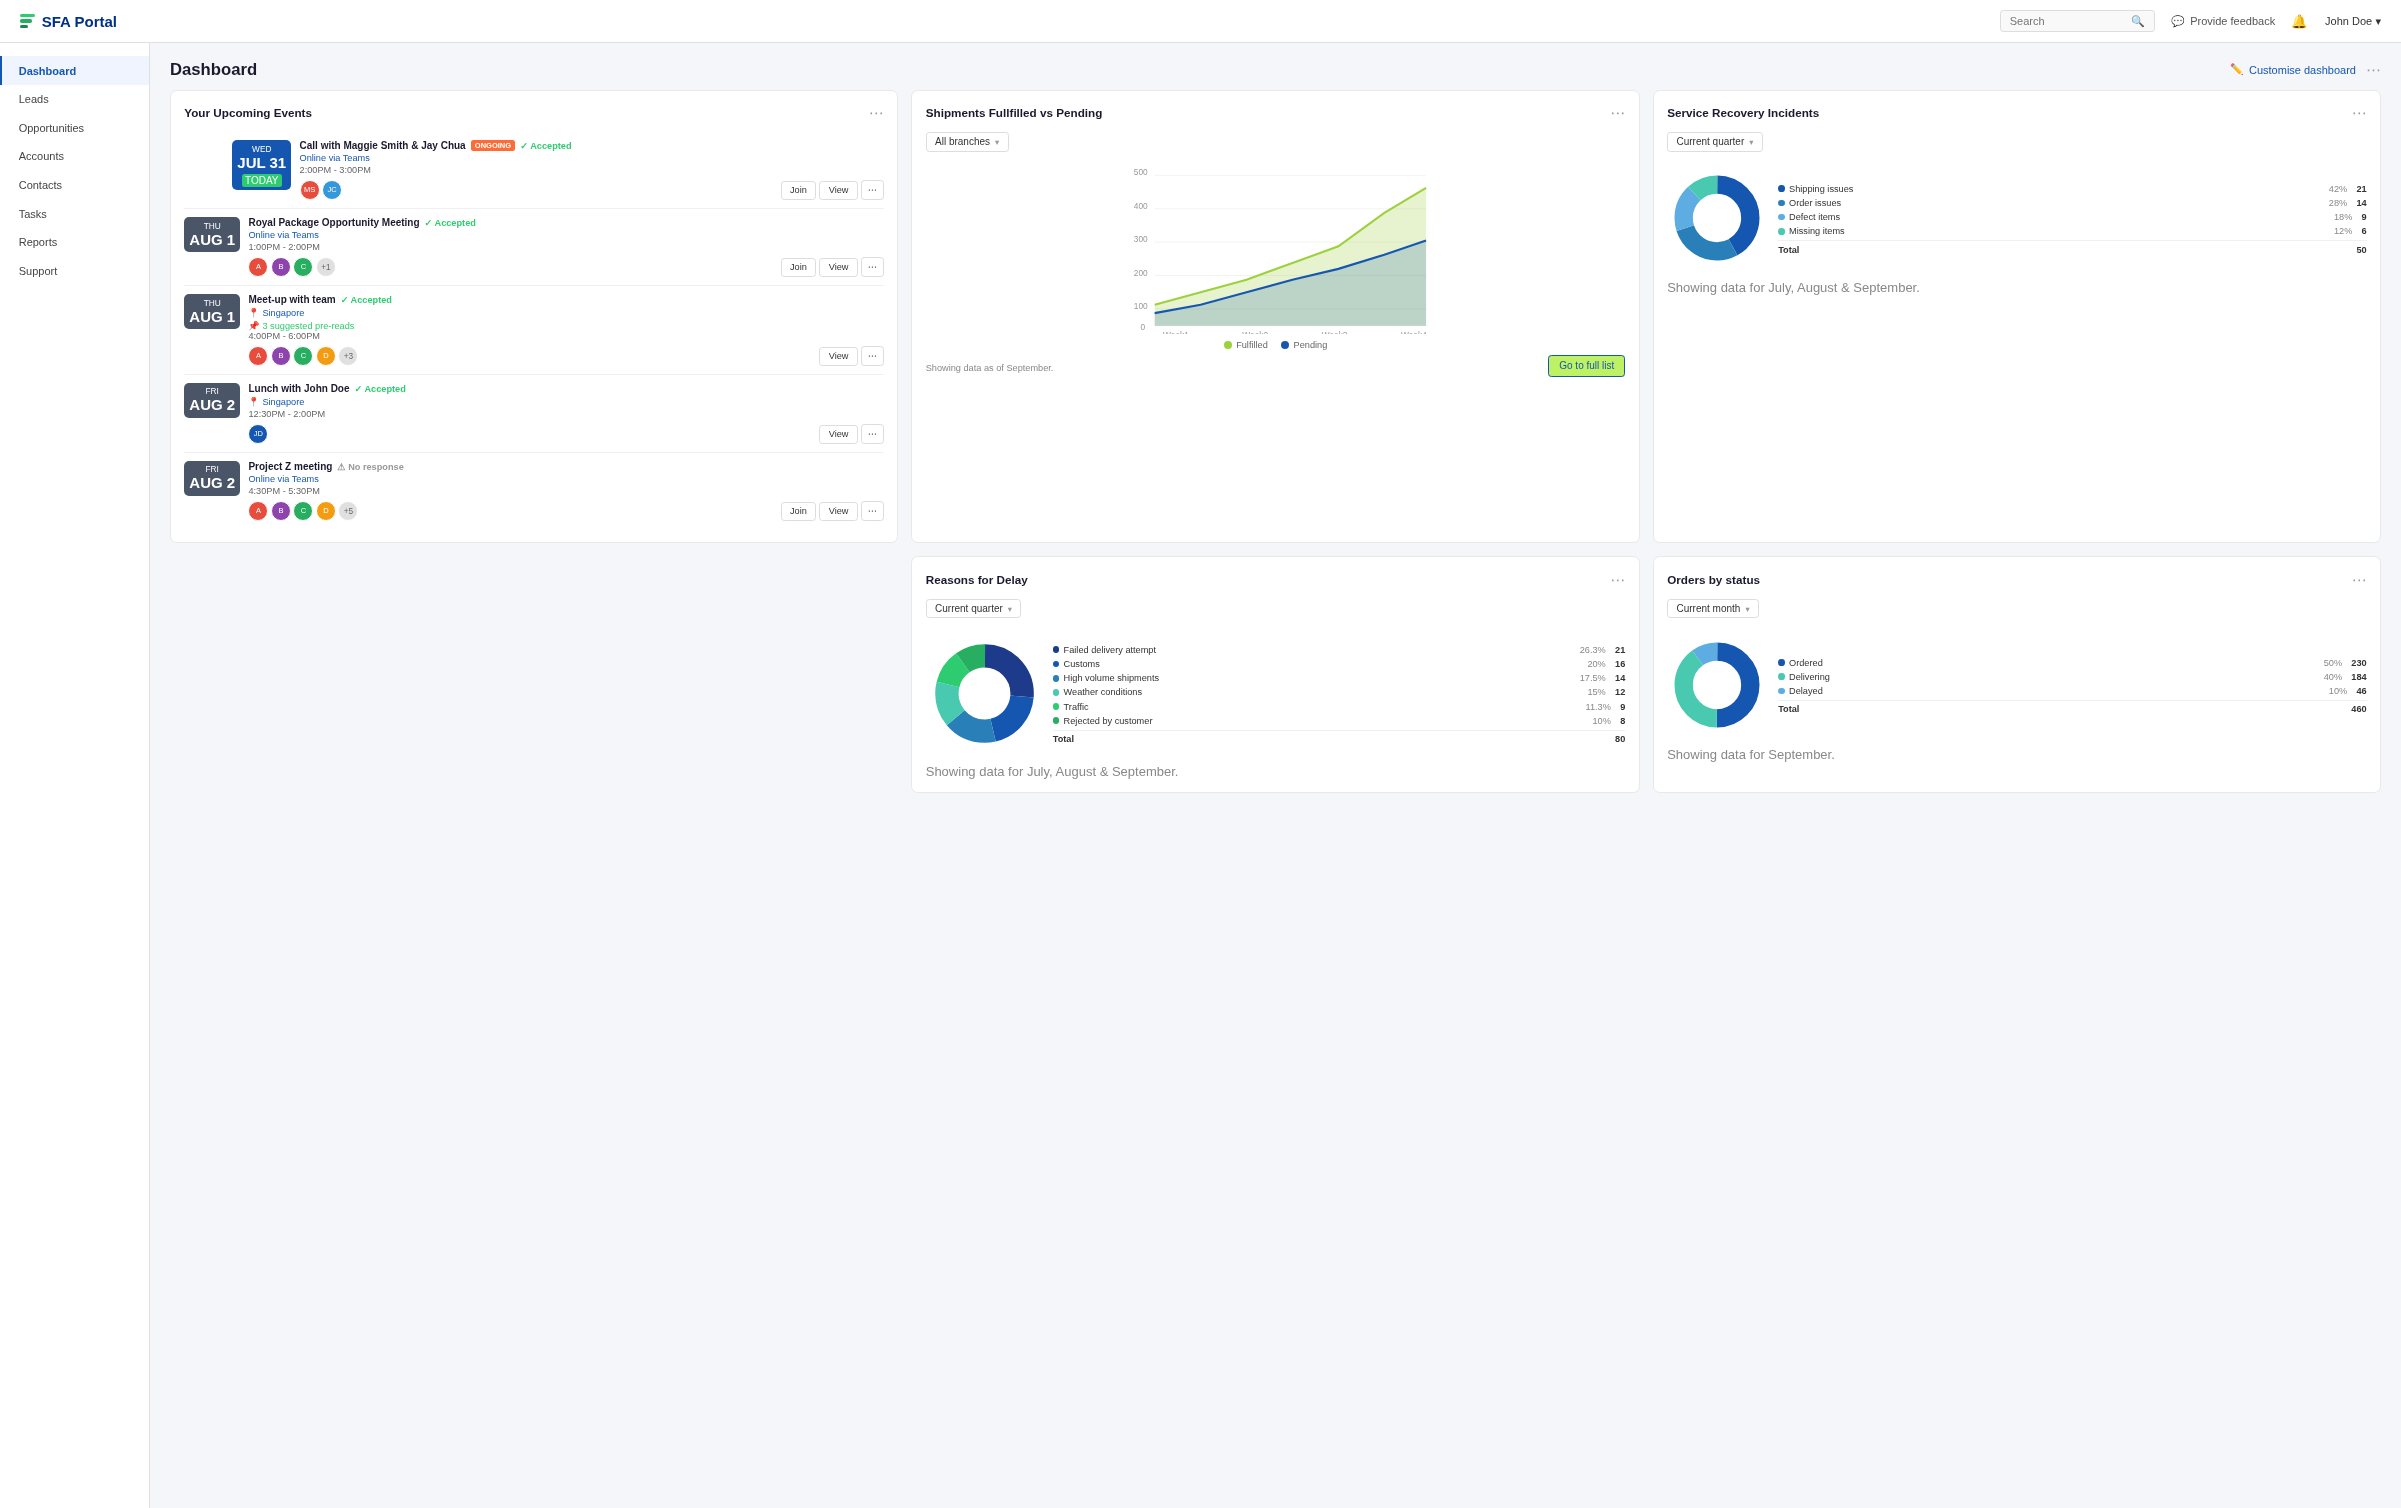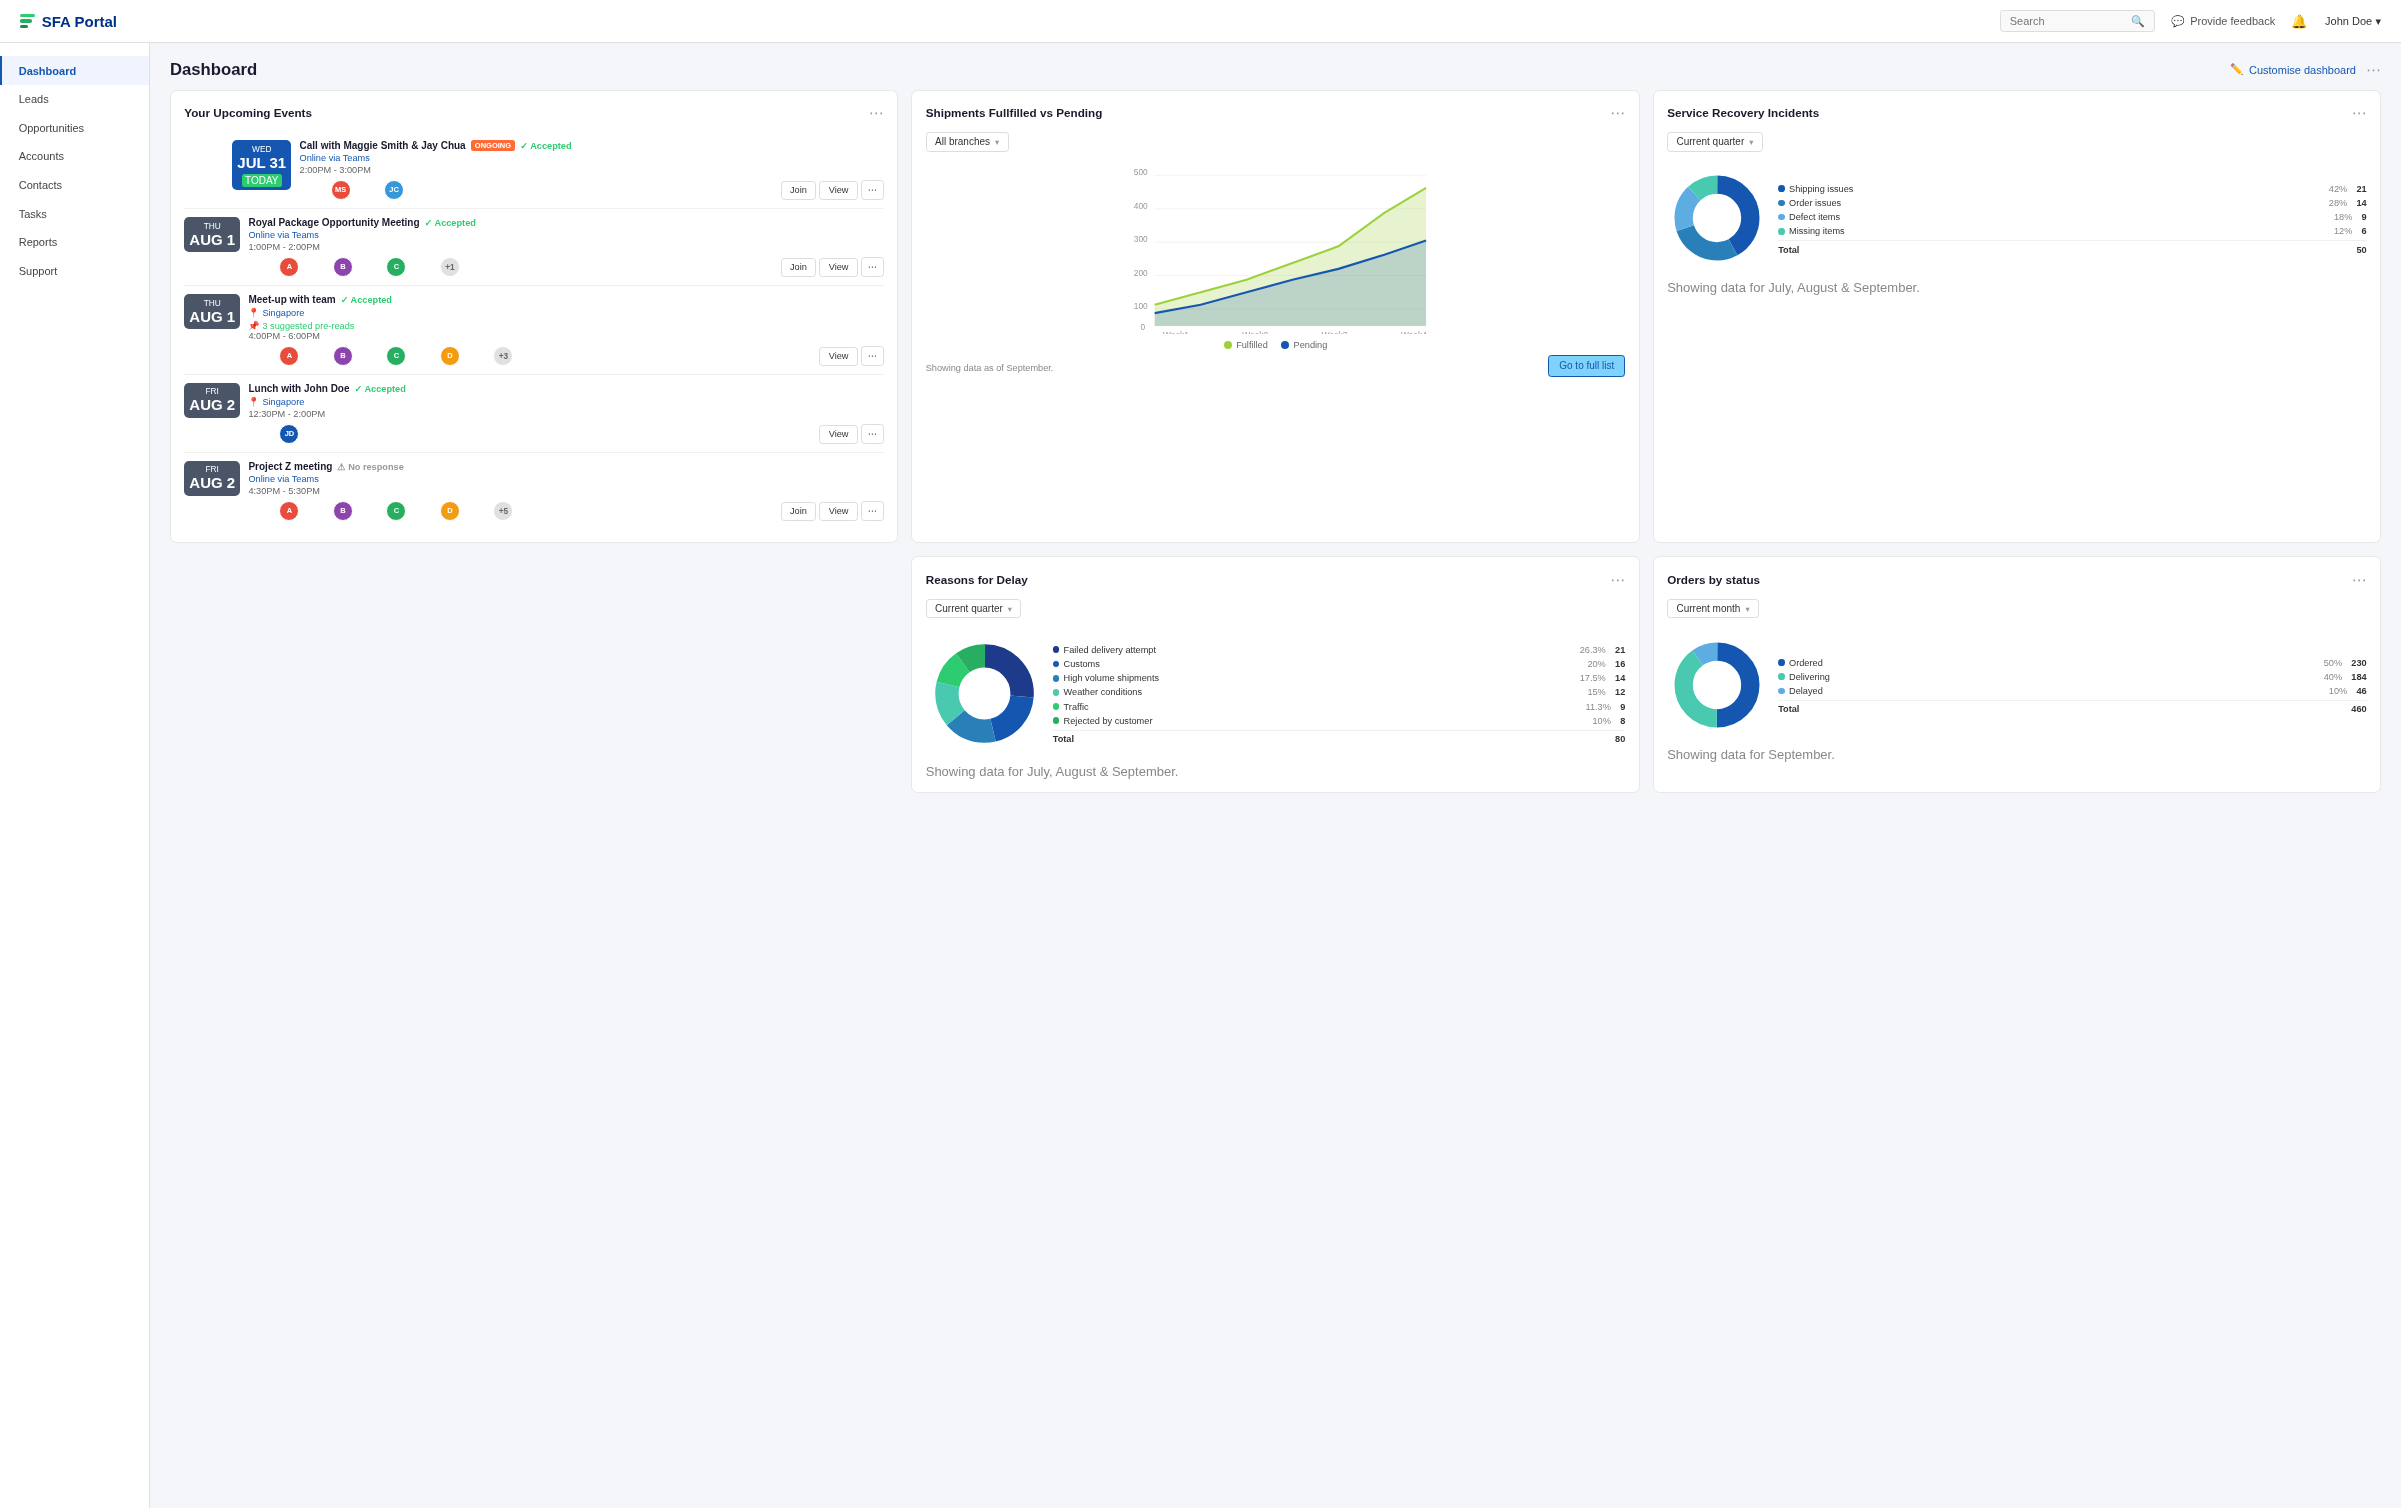--- a/index.html
+++ b/index.html
@@ -66,21 +66,21 @@
     .event-date-num { font-size: 15px; font-weight: 700; line-height: 1.2; }
     .event-date-today { background: #2ecc71; color: #fff; font-size: 10px; border-radius: 2.5px; padding: 0.8px 3.3px; margin-top: 2.5px; display: inline-block; }
     .event-content { flex: 1; }
     .event-title { font-size: 10px; font-weight: 600; color: #1a1a2e; display: flex; align-items: center; gap: 5px; flex-wrap: wrap; }
     .badge-ongoing { background: #ff6b35; color: #fff; font-size: 7.5px; padding: 0.8px 4.2px; border-radius: 2.5px; }
     .badge-accepted { color: #2ecc71; font-size: 9.2px; display: flex; align-items: center; gap: 2.5px; }
     .badge-no-response { color: #999; font-size: 9.2px; display: flex; align-items: center; gap: 2.5px; }
     .event-sub { color: #1557b0; font-size: 9.2px; margin: 1.7px 0; display: flex; align-items: center; gap: 3.3px; }
     .event-time { font-size: 9.2px; color: #666; }
     .event-avatars { display: flex; gap: 2.5px; margin-top: 5px; align-items: center; }
-    .avatar-circle { width: 20px; height: 20px; border-radius: 50%; background: #ccc; display: flex; align-items: center; justify-content: center; font-size: 7.5px; color: #fff; font-weight: 700; border: 0.8px solid #fff; margin-left: 31px; }
+    .avatar-circle { width: 20px; height: 20px; border-radius: 50%; background: #ccc; display: flex; align-items: center; justify-content: center; font-size: 7.5px; color: #fff; font-weight: 400; border: 0.8px solid #fff; }
     .avatar-plus { background: #e0e0e0; color: #666; font-size: 8.3px; }
     .event-actions { display: flex; gap: 3.3px; align-items: flex-end; margin-top: 5px; }
     .btn-sm { padding: 3.3px 8.3px; border: 0.8px solid #ddd; border-radius: 3.3px; font-size: 9.2px; cursor: pointer; background: #fff; color: #333; }
     .btn-dots { padding: 3.3px 5.8px; }
     .pre-reads { color: #2ecc71; font-size: 9.2px; }
 
     
     .events-footer { display: flex; align-items: center; justify-content: space-between; margin-top: 8.3px; padding-top: 6.7px; border-top: 0.8px solid #f0f0f0; }
     .events-footer-text { font-size: 10px; color: #666; }
     .create-event { color: #1557b0; font-size: 10px; cursor: pointer; }
@@ -89,21 +89,21 @@
     
     .shipments-card { grid-column: 2; grid-row: 1 / 2; }
 
     
     .chart-container { width: 100%; height: 167px; position: relative; margin: 6.7px 0; }
     .chart-legend { display: flex; gap: 13.3px; justify-content: center; margin-top: 6.7px; }
     .legend-item { display: flex; align-items: center; gap: 4.2px; font-size: 9.2px; color: #666; }
     .legend-dot { width: 8.3px; height: 8.3px; border-radius: 50%; }
     .chart-footer { font-size: 9.2px; color: #888; margin-top: 5px; }
     .chart-actions { display: flex; align-items: center; justify-content: space-between; margin-top: 5px; }
-    .full-list-btn { padding: 4.2px 10px; border: 0.8px solid #1557b0; border-radius: 3.3px; font-size: 10px; color: #1557b0; cursor: pointer; background: #7dd3fc; }
+    .full-list-btn { padding: 4.2px 10px; border: 0.8px solid #1557b0; border-radius: 3.3px; font-size: 10px; color: #1557b0; cursor: pointer; background: #bef264; }
 
     
     .dropdown-select { display: flex; align-items: center; gap: 5px; border: 0.8px solid #ddd; border-radius: 3.3px; padding: 3.3px 8.3px; font-size: 10px; cursor: pointer; background: #fff; color: #333; }
     .dropdown-arrow { font-size: 8.3px; color: #999; }
 
     
     .service-card { grid-column: 3; grid-row: 1; }
     .orders-card { grid-column: 3; grid-row: 2; }
 
     

